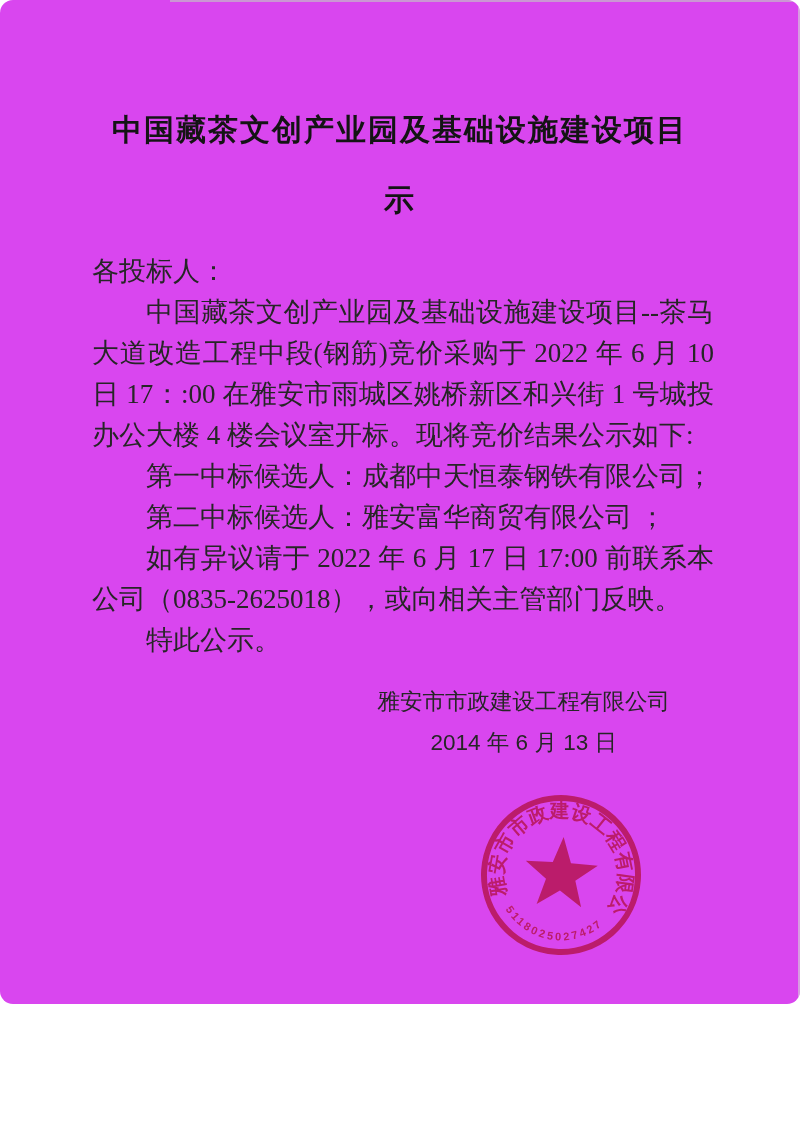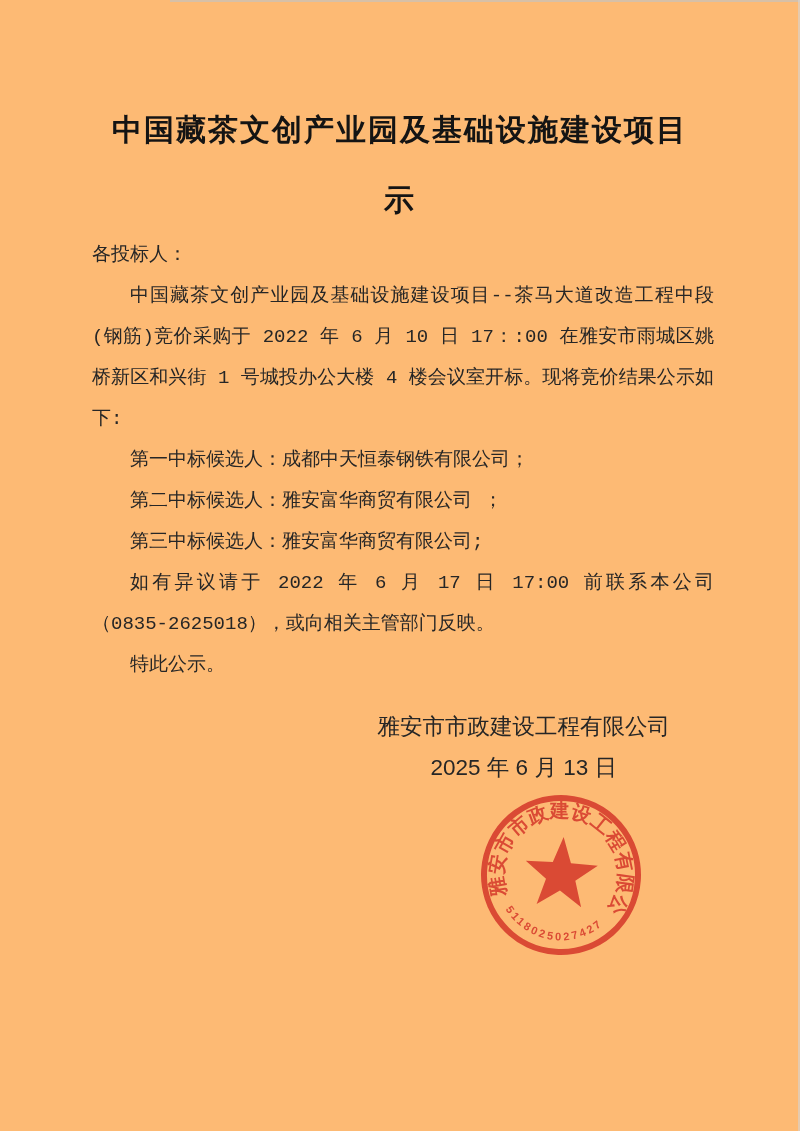--- a/index.html
+++ b/index.html
@@ -1,23 +1,24 @@
 <!DOCTYPE html>
 <html><head>
 <meta charset="utf-8">
 <style>
   html,body { margin:0; padding:0; background:#ffffff; }
   .page {
     position: relative;
     width: 800px;
-    height: 1131px;
-    background: #fdba74;
+    height: 1004px;
+    background: #d946ef;
     overflow: hidden;
     font-family: "Liberation Serif", "DejaVu Serif", serif;
     color: #1d1d1d;
+    border-radius: 13px;
   }
   
   .scan-edge-top {
     position: absolute; top: 0; left: 170px; right: 0; height: 2px;
     background: #c3c3c3; opacity: .65;
   }
   .scan-edge-right {
     position: absolute; top: 0; right: 0; bottom: 0; width: 2px;
     background: #d6d6d6; opacity: .6;
   }
@@ -25,25 +26,25 @@
     margin: 0;
     padding-top: 95px;
     text-align: center;
     font-size: 30px;
     line-height: 70px;
     font-weight: bold;
     letter-spacing: 2px;
     color: #141414;
   }
   .body-text {
-    margin: 0 86px 0 92px;
-    font-size: 19px;
+    margin: 16px 86px 0 92px;
+    font-size: 27px;
     line-height: 41px;
     text-align: justify;
-    font-family: Liberation Mono, monospace;
+    font-family: Liberation Serif, serif;
     color: #262626;
   }
   .para { margin: 0; text-indent: 2em; }
   .line { }
   .indent { text-indent: 2em; }
   .signature {
     margin: 20px 130px 0 0;
     text-align: right;
     font-size: 22.5px;
     line-height: 41px;
@@ -73,29 +74,28 @@
   <h1 class="title">
     <div>中国藏茶文创产业园及基础设施建设项目</div>
     <div>示</div>
   </h1>
 
   <div class="body-text">
     <div class="line">各投标人：</div>
     <p class="para">中国藏茶文创产业园及基础设施建设项目--茶马大道改造工程中段(钢筋)竞价采购于 2022 年 6 月 10 日 17：:00 在雅安市雨城区姚桥新区和兴街 1 号城投办公大楼 4 楼会议室开标。现将竞价结果公示如下:</p>
     <div class="line indent">第一中标候选人：成都中天恒泰钢铁有限公司；</div>
     <div class="line indent">第二中标候选人：雅安富华商贸有限公司  ；</div>
-    <div class="line indent">第三中标候选人：雅安富华商贸有限公司;</div>
     <p class="para">如有异议请于 2022 年 6 月 17 日 17:00 前联系本公司（0835-2625018），或向相关主管部门反映。</p>
     <div class="line indent">特此公示。</div>
   </div>
 
   <div class="signature">
     <div class="sig-inner">
       <div>雅安市市政建设工程有限公司</div>
-      <div>2025 年 6 月 13 日</div>
+      <div>2014 年 6 月 13 日</div>
     </div>
   </div>
 
   <svg class="stamp" viewBox="-86 -86 172 172" xmlns="http://www.w3.org/2000/svg">
     <g fill="#d8505e">
 
       <circle cx="0" cy="0" r="77" fill="none" stroke-width="6" stroke="#d8505e"></circle>
 
       <polygon points="0,-38 9.1,-12.5 36.1,-11.7 14.7,4.8 22.3,30.7 0,15.5 -22.3,30.7 -14.7,4.8 -36.1,-11.7 -9.1,-12.5"></polygon>
 

